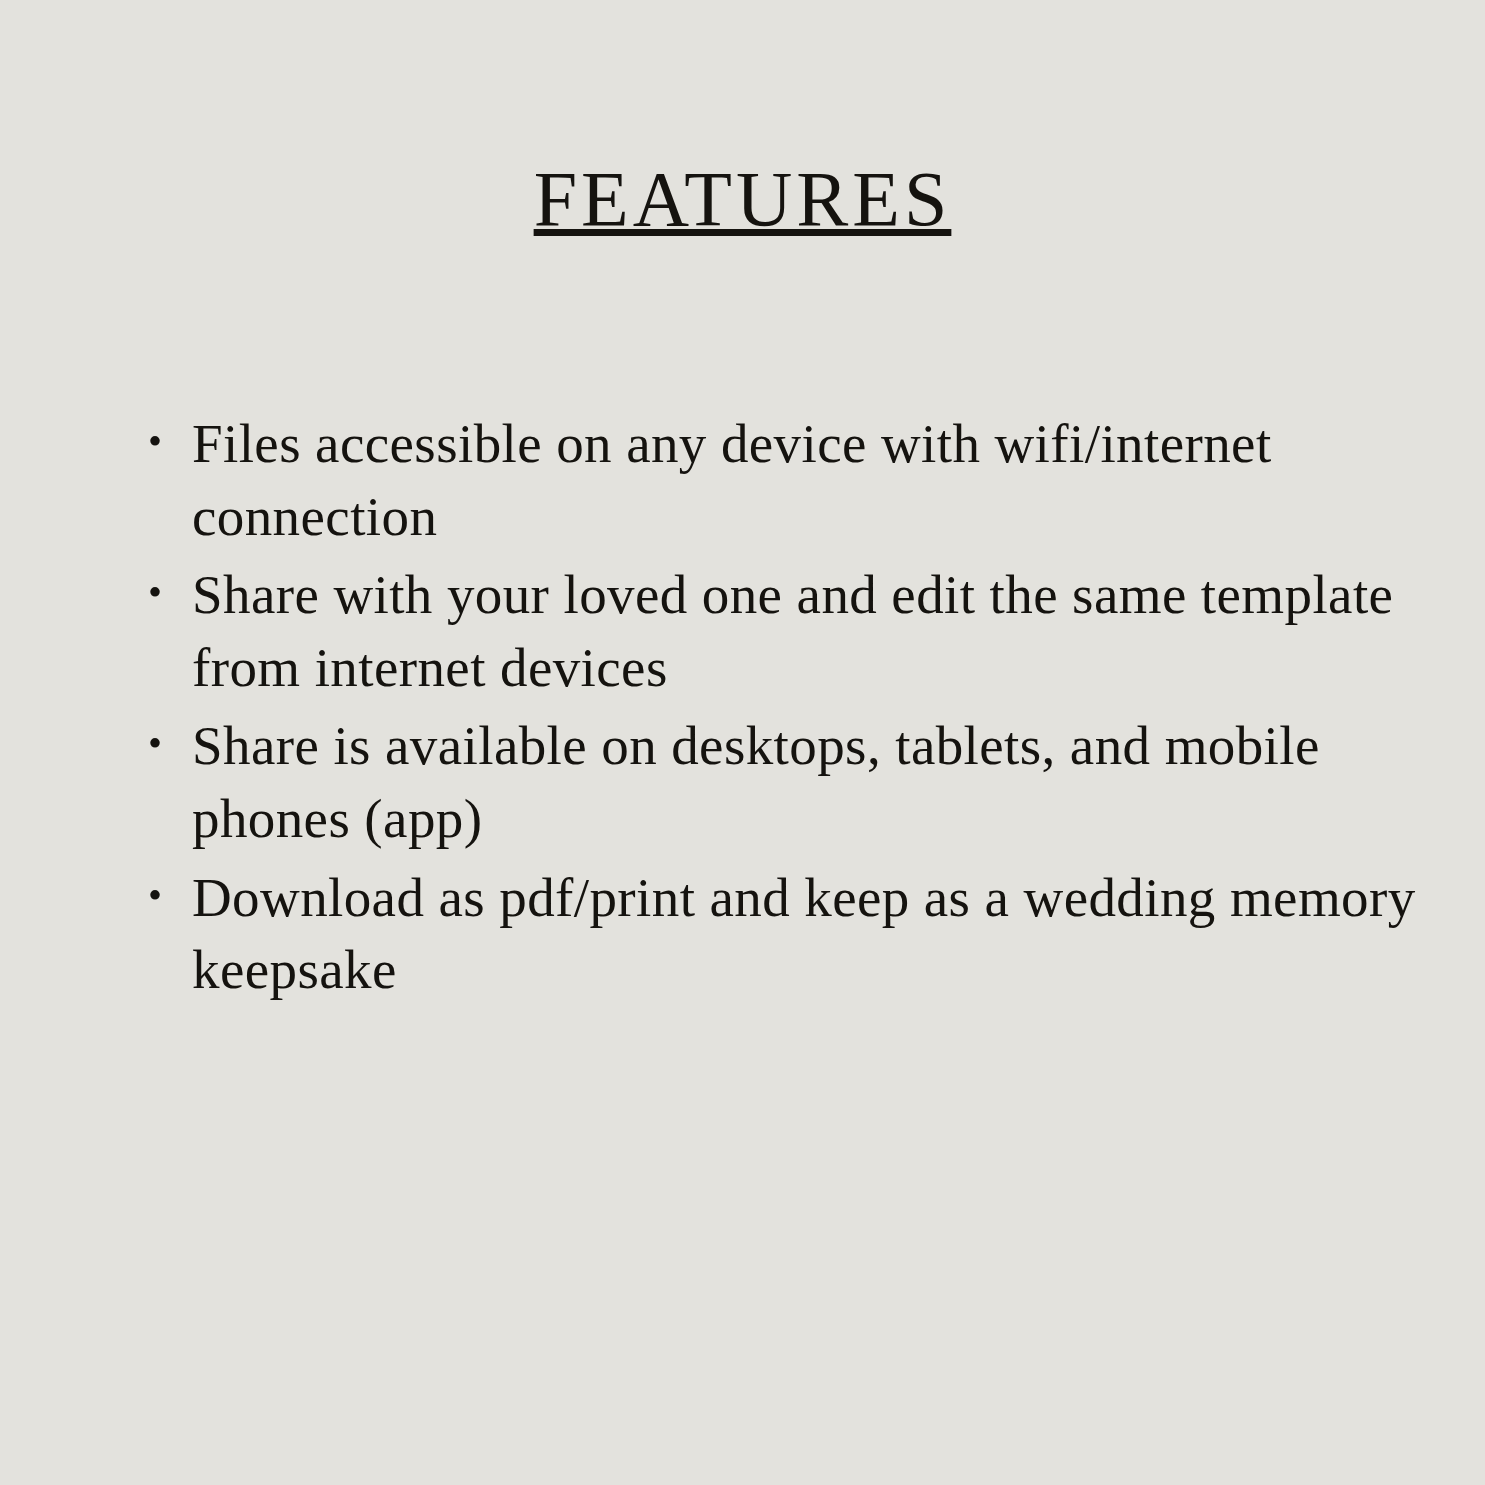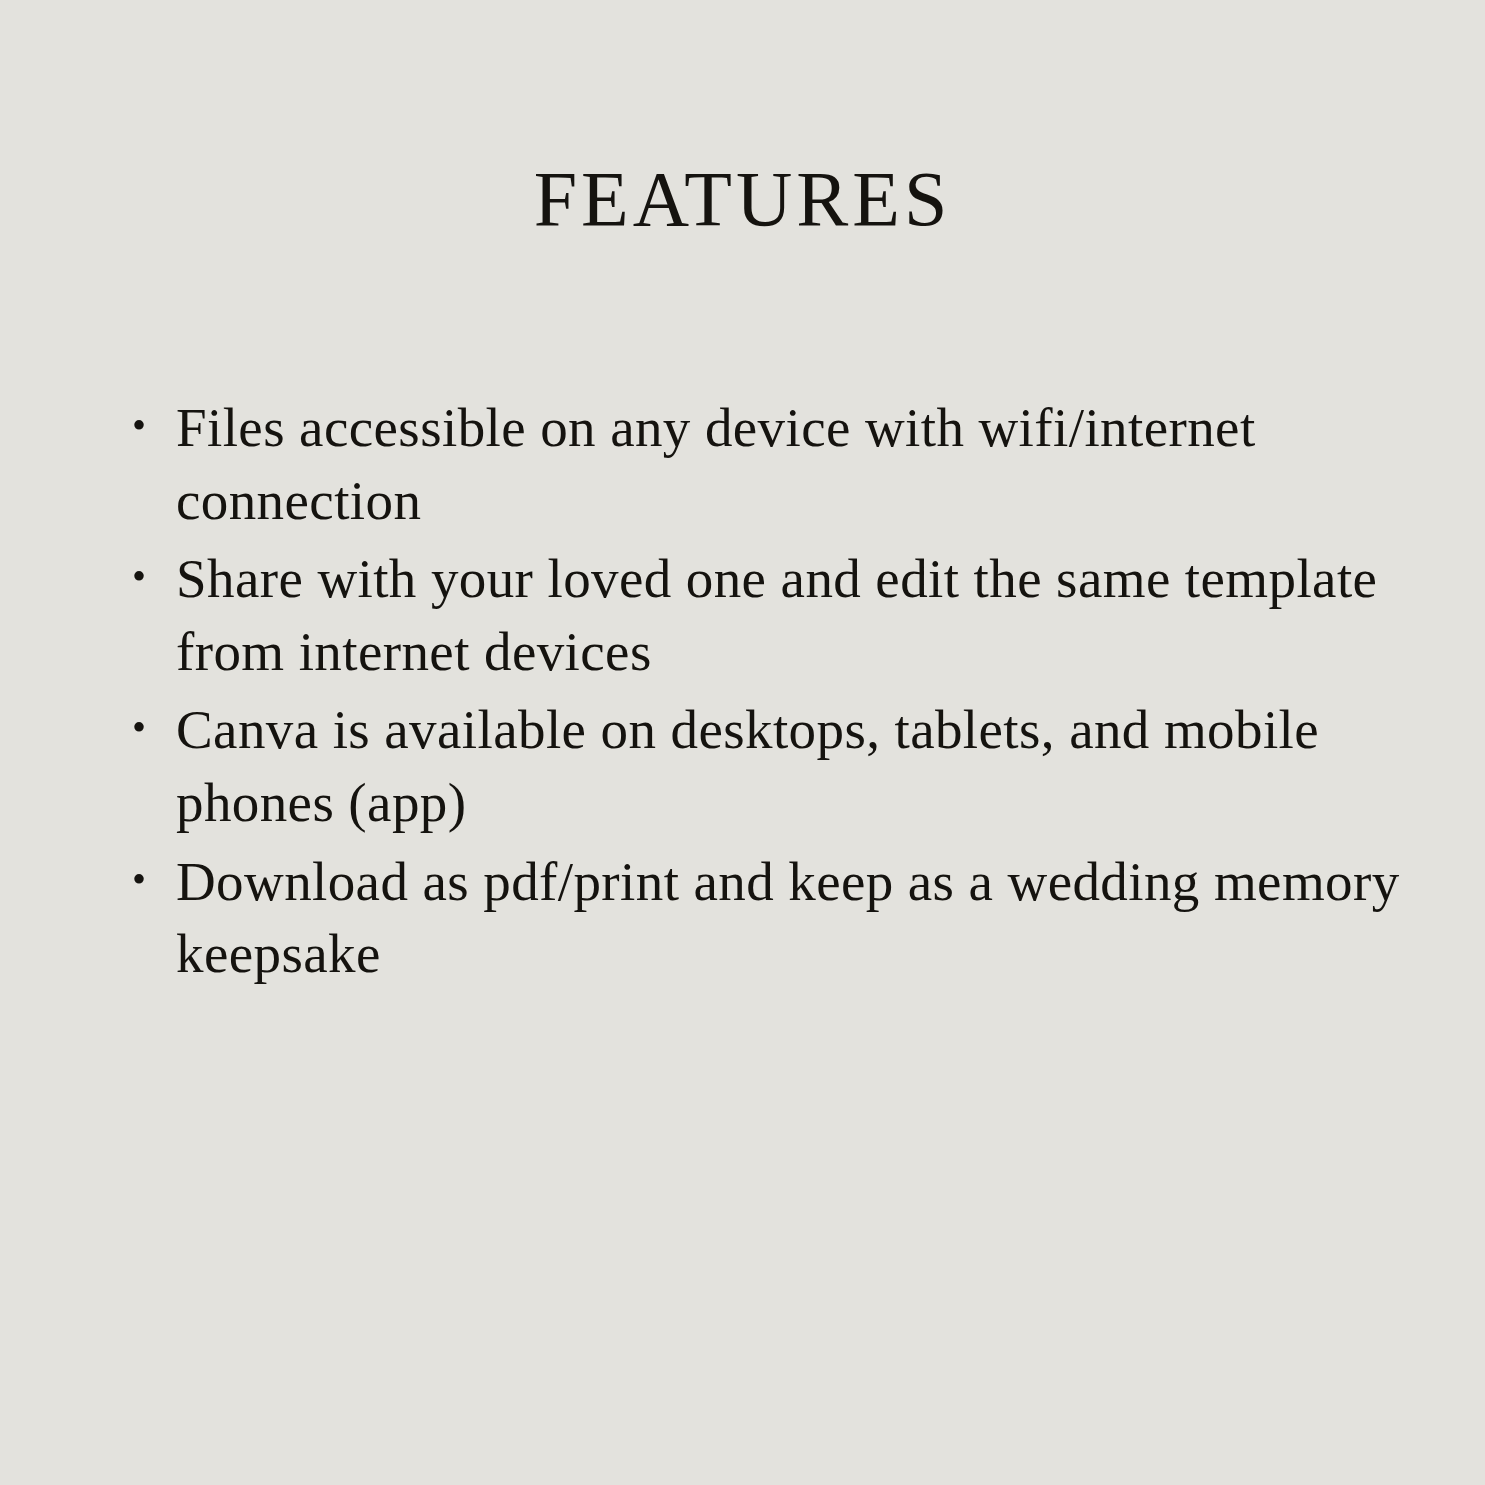--- a/index.html
+++ b/index.html
@@ -25,27 +25,28 @@
     position: absolute;
     top: 104px;
     left: 0;
     width: 100%;
     text-align: center;
     font-size: 78px;
     letter-spacing: 4px;
     font-weight: 400;
     line-height: 1.1;
     color: #15130f;
+    text-decoration: underline;
   }
   .features-list {
     position: absolute;
     top: 392px;
     left: 128px;
     width: 1270px;
-    margin: 0;
+    margin: 16px;
     padding: 0 0 0 48px;
     list-style: none;
   }
   .features-list li {
     position: relative;
     font-size: 55px;
     line-height: 1.32;
     letter-spacing: 0.4px;
     margin-bottom: 6px;
     color: #15130f;
@@ -63,17 +64,17 @@
 </head>
 <body>
 
 <div class="page">
 
   <h1 class="title">FEATURES</h1>
 
   <ul class="features-list">
     <li>Files accessible on any device with wifi/internet connection</li>
     <li>Share with your loved one and edit the same template from internet devices</li>
-    <li>Canva is available on desktops, tablets, and mobile phones (app)</li>
+    <li>Share is available on desktops, tablets, and mobile phones (app)</li>
     <li>Download as pdf/print and keep as a wedding memory keepsake</li>
   </ul>
 
 </div>
 
 </body></html>

